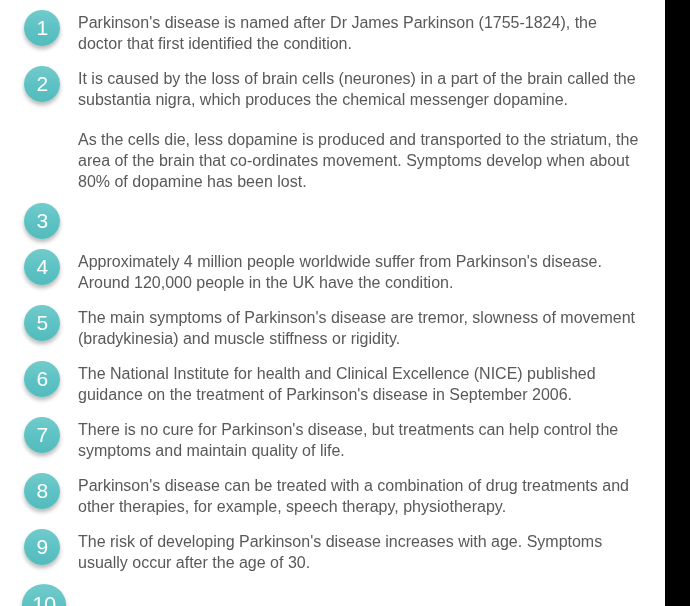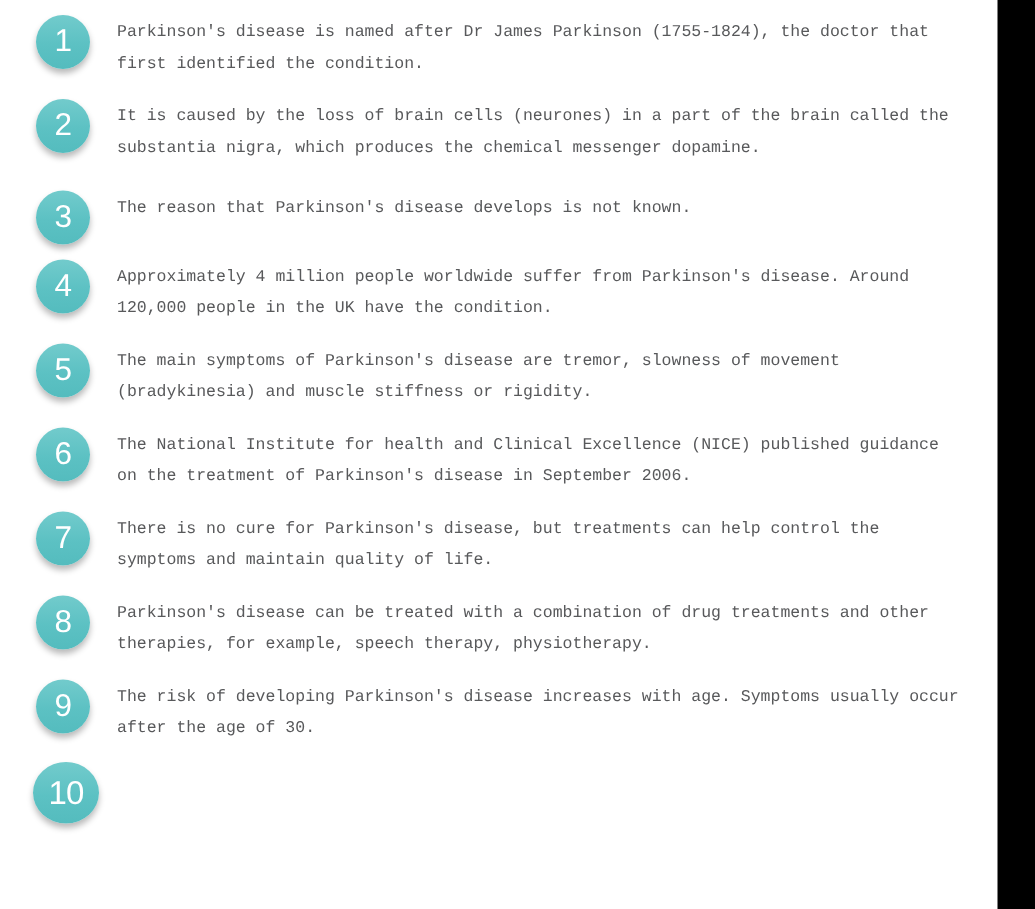--- a/index.html
+++ b/index.html
@@ -62,49 +62,51 @@
     font-size: 22px;
     line-height: 41px;
   }
   .row-10 {
     min-height: 42px;
     margin-bottom: 0;
   }
   .fact-text {
     flex: 1 1 auto;
     color: #58595b;
-    font-size: 11px;
+    font-size: 16px;
     line-height: 21px;
     padding-top: 2px;
     white-space: pre-line;
-    font-family: Liberation Mono, monospace;
   }
   .mb-lg { margin-bottom: 17px; }
   .mb-md { margin-bottom: 11px; }
   .mb-sm { margin-bottom: 10px; }
 </style>
 </head>
 <body>
 
 <div class="page">
 
   <div class="fact-row">
     <div class="badge">1</div>
     <div class="fact-text">Parkinson's disease is named after Dr James Parkinson (1755-1824), the doctor that first identified the condition.</div>
   </div>
 
   <div class="fact-row mb-lg">
     <div class="badge">2</div>
     <div class="fact-text">It is caused by the loss of brain cells (neurones) in a part of the brain called the substantia nigra, which produces the chemical messenger dopamine.</div>
   </div>
 
+  <div class="fact-row no-badge mb-md">
+    <div class="badge"></div>
+    <div class="fact-text">As the cells die, less dopamine is produced and transported to the striatum, the area of the brain that co-ordinates movement. Symptoms develop when about 80% of dopamine has been lost.</div>
+  </div>
 
   <div class="fact-row mb-sm">
     <div class="badge">3</div>
-    <div class="fact-text">The reason that Parkinson's disease develops is not known.</div>
   </div>
 
   <div class="fact-row">
     <div class="badge">4</div>
     <div class="fact-text">Approximately 4 million people worldwide suffer from Parkinson's disease. Around 120,000 people in the UK have the condition.</div>
   </div>
 
   <div class="fact-row">
     <div class="badge">5</div>
     <div class="fact-text">The main symptoms of Parkinson's disease are tremor, slowness of movement (bradykinesia) and muscle stiffness or rigidity.</div>

